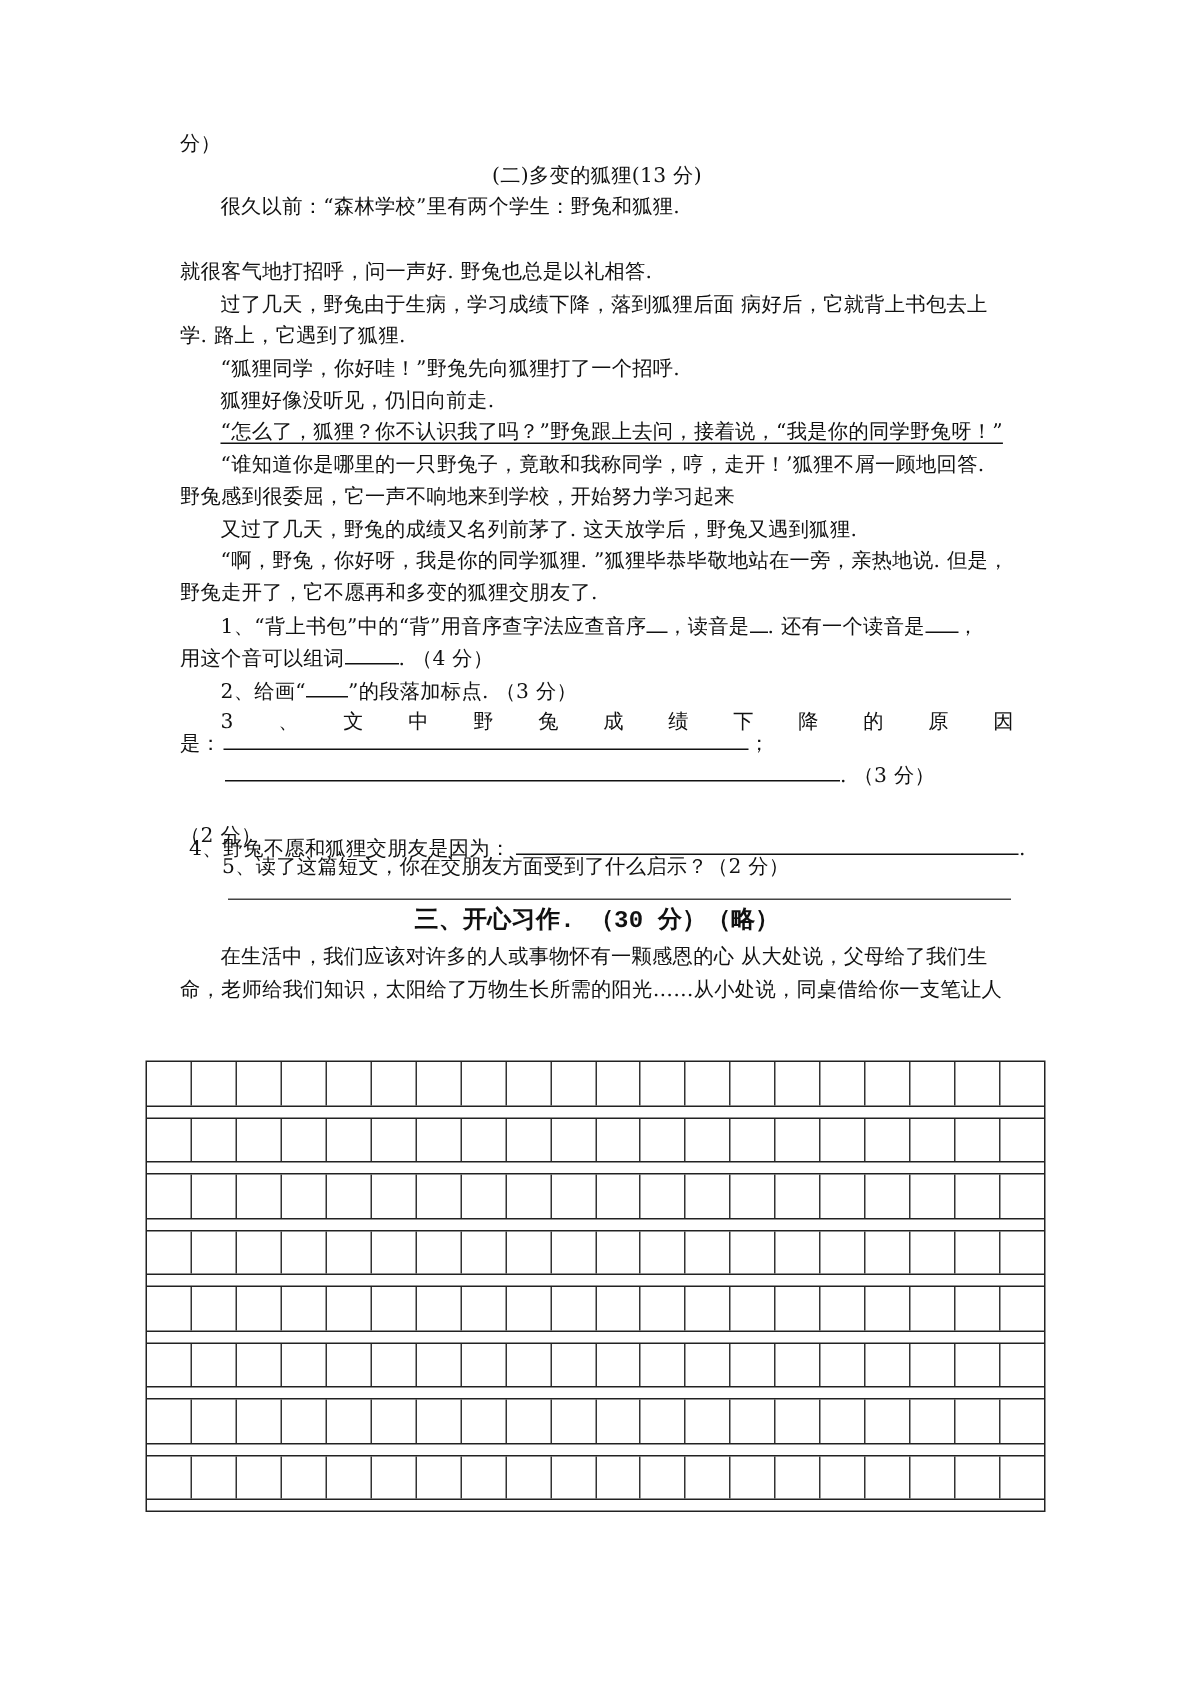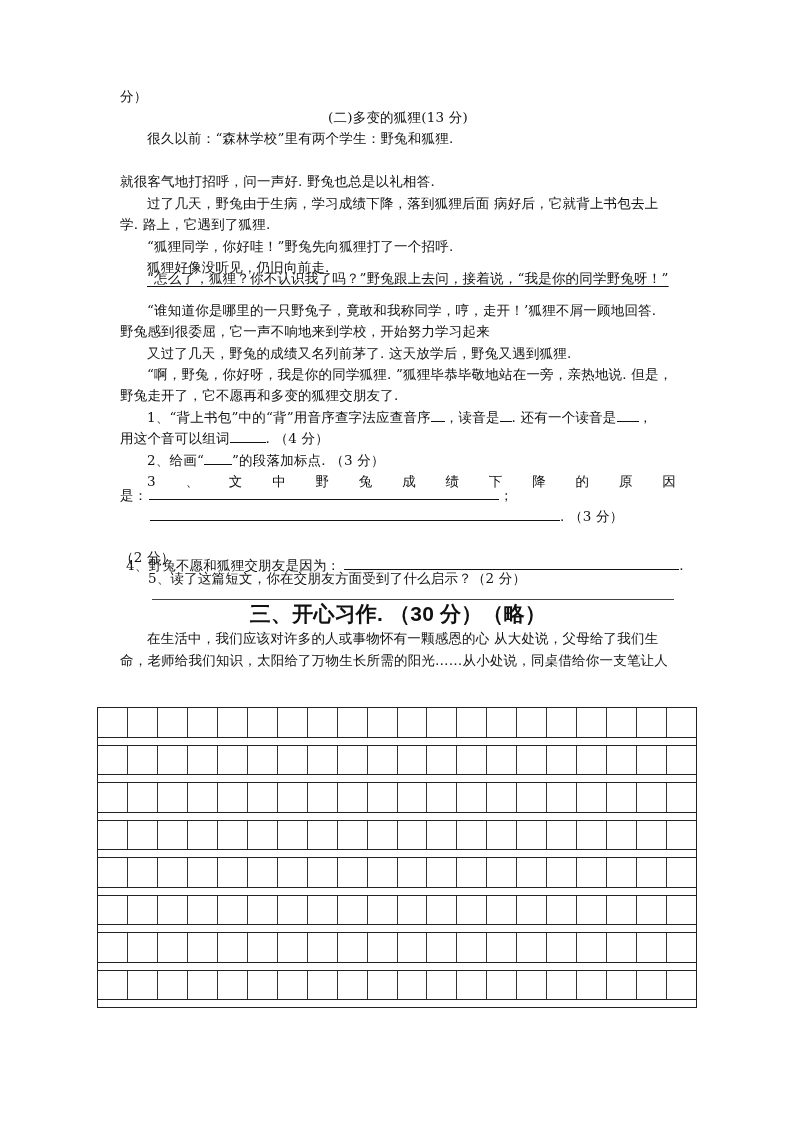--- a/index.html
+++ b/index.html
@@ -5,21 +5,21 @@
     html, body { margin: 0; padding: 0; background: #ffffff; }
     body { width: 794px; height: 1123px; position: relative; overflow: hidden;
       font-family: "DejaVu Serif", "Liberation Serif", serif; color: #111; }
     .page { position: absolute; left: 0; top: 0; width: 794px; height: 1123px; }
     .ln { position: absolute; left: 120px; width: 556px; font-size: 13.5px; line-height: 20px; white-space: nowrap; letter-spacing: 0.2px; }
     .ind { padding-left: 27px; }
     .center { text-align: center; }
     .uline { text-decoration: underline; text-underline-offset: 3px; text-decoration-thickness: 1px; }
     .blank { display: inline-block; border-bottom: 1.3px solid #111; height: 14px; vertical-align: baseline; }
     .just { display: flex; justify-content: space-between; padding-left: 27px; box-sizing: border-box; width: 556px; }
-    .hdr3 { font-family: Liberation Sans, sans-serif; font-weight: bold; font-size: 21px; }
+    .hdr3 { font-family: Liberation Mono, monospace; font-weight: bold; font-size: 16px; }
     .hr { position: absolute; left: 152px; width: 522px; height: 0; border-top: 1.6px solid #444; }
     .grid { position: absolute; left: 97px; top: 707px; width: 600px; border: 1.3px solid #222; box-sizing: border-box; }
     .grow { display: flex; height: 28.5px; border-bottom: 1.3px solid #222; }
     .cell { flex: 1; border-right: 1.3px solid #333; }
     .cell:last-child { border-right: none; }
     .gap { height: 7px; border-bottom: 1.3px solid #222; }
     .gap:last-child { border-bottom: none; }
   </style>
 </head>
 <body>
@@ -29,21 +29,21 @@
   <div class="ln" style="top:86px;">分）</div>
 
   <div class="ln center" style="top:107px;">(二)多变的狐狸(13 分)</div>
 
   <div class="ln ind" style="top:128px;">很久以前：“森林学校”里有两个学生：野兔和狐狸.</div>
   <div class="ln" style="top:171px;">就很客气地打招呼，问一声好. 野兔也总是以礼相答.</div>
   <div class="ln ind" style="top:193px;">过了几天，野兔由于生病，学习成绩下降，落到狐狸后面 病好后，它就背上书包去上</div>
   <div class="ln" style="top:214px;">学. 路上，它遇到了狐狸.</div>
   <div class="ln ind" style="top:236px;">“狐狸同学，你好哇！”野兔先向狐狸打了一个招呼.</div>
   <div class="ln ind" style="top:257px;">狐狸好像没听见，仍旧向前走.</div>
-  <div class="ln ind uline" style="top:268px;">“怎么了，狐狸？你不认识我了吗？”野兔跟上去问，接着说，“我是你的同学野兔呀！”</div>
+  <div class="ln ind uline" style="top:278px;">“怎么了，狐狸？你不认识我了吗？”野兔跟上去问，接着说，“我是你的同学野兔呀！”</div>
   <div class="ln ind" style="top:300px;">“谁知道你是哪里的一只野兔子，竟敢和我称同学，哼，走开！’狐狸不屑一顾地回答.</div>
   <div class="ln" style="top:321px;">野兔感到很委屈，它一声不响地来到学校，开始努力学习起来</div>
   <div class="ln ind" style="top:343px;">又过了几天，野兔的成绩又名列前茅了. 这天放学后，野兔又遇到狐狸.</div>
   <div class="ln ind" style="top:364px;">“啊，野兔，你好呀，我是你的同学狐狸. ”狐狸毕恭毕敬地站在一旁，亲热地说. 但是，</div>
   <div class="ln" style="top:385px;">野兔走开了，它不愿再和多变的狐狸交朋友了.</div>
 
   <div class="ln ind" style="top:407px;">
     <span>1、“背上书包”中的“背”用音序查字法应查音序</span><span class="blank" style="width:14px;"></span><span>，读音是</span><span class="blank" style="width:12px;"></span><span>. 还有一个读音是</span><span class="blank" style="width:22px;"></span><span>，</span>
   </div>
   <div class="ln" style="top:428px;">

